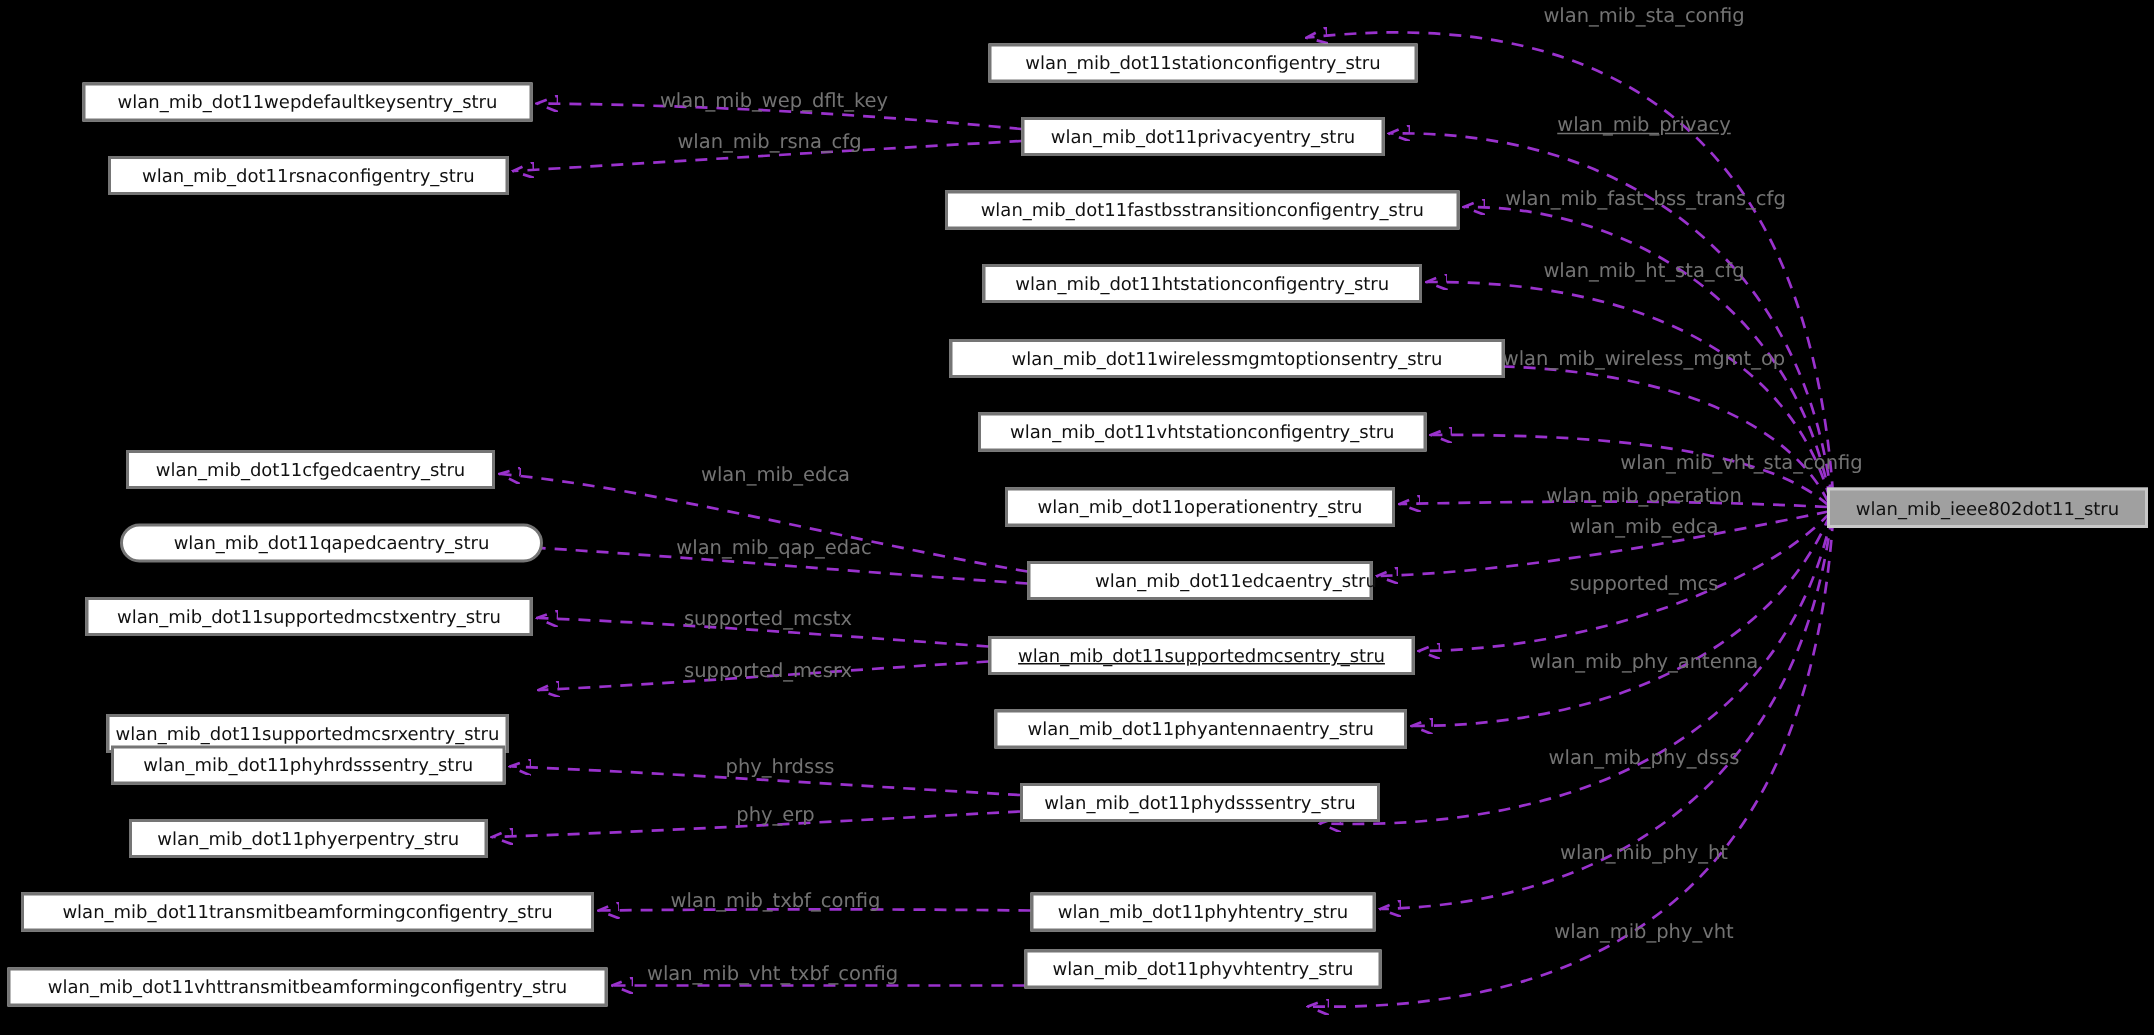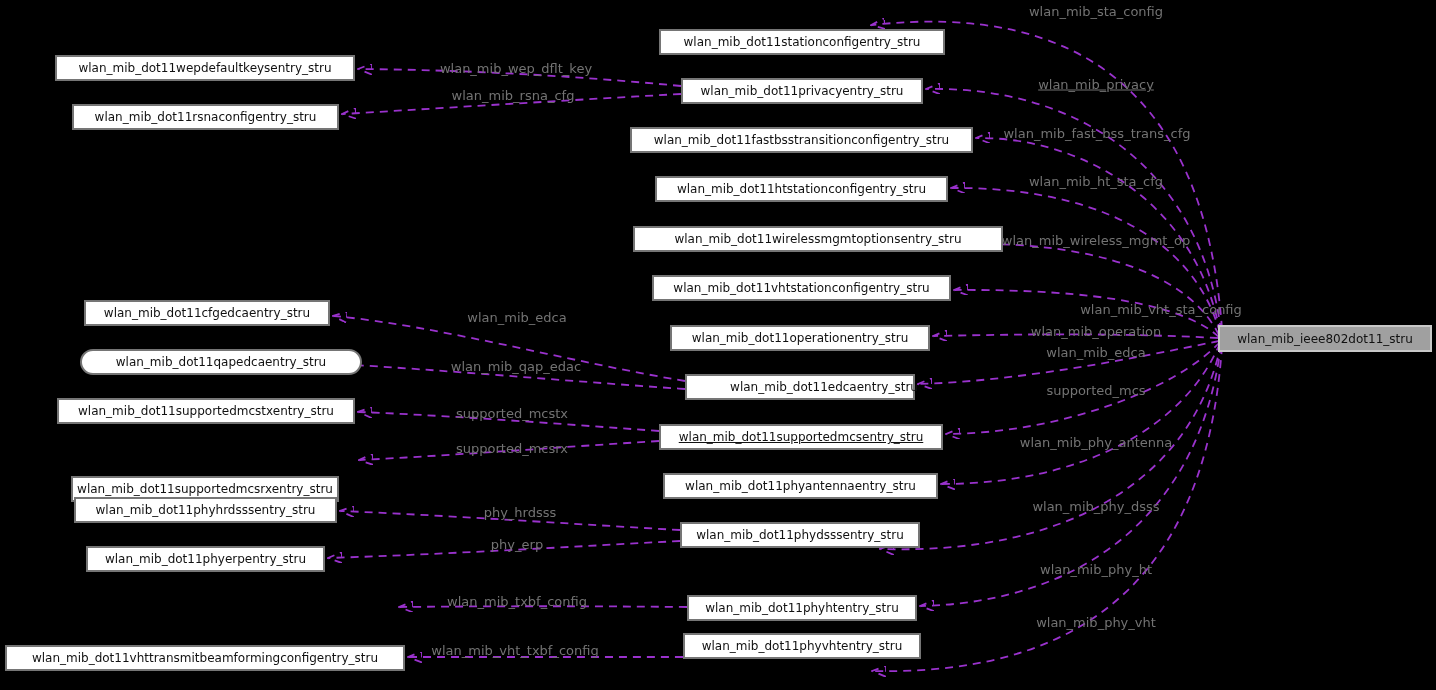--- a/index.html
+++ b/index.html
@@ -62,20 +62,21 @@
   </svg>
 
   <div class="node" style="left:55px;top:55px;width:300px;">wlan_mib_dot11wepdefaultkeysentry_stru</div>
   <div class="node" style="left:72px;top:104px;width:267px;">wlan_mib_dot11rsnaconfigentry_stru</div>
   <div class="node" style="left:84px;top:300px;width:246px;">wlan_mib_dot11cfgedcaentry_stru</div>
   <div class="node" style="left:80px;top:349px;width:282px;border-radius:13px;">wlan_mib_dot11qapedcaentry_stru</div>
   <div class="node" style="left:57px;top:398px;width:298px;">wlan_mib_dot11supportedmcstxentry_stru</div>
   <div class="node" style="left:71px;top:448px;width:268px;margin-top:28px;">wlan_mib_dot11supportedmcsrxentry_stru</div>
   <div class="node" style="left:74px;top:497px;width:263px;">wlan_mib_dot11phyhrdsssentry_stru</div>
   <div class="node" style="left:86px;top:546px;width:239px;">wlan_mib_dot11phyerpentry_stru</div>
+  <div class="node" style="left:14px;top:595px;width:382px;">wlan_mib_dot11transmitbeamformingconfigentry_stru</div>
   <div class="node" style="left:5px;top:645px;width:400px;">wlan_mib_dot11vhttransmitbeamformingconfigentry_stru</div>
 
   <div class="node" style="left:659px;top:29px;width:286px;">wlan_mib_dot11stationconfigentry_stru</div>
   <div class="node" style="left:681px;top:78px;width:242px;">wlan_mib_dot11privacyentry_stru</div>
   <div class="node" style="left:630px;top:127px;width:343px;">wlan_mib_dot11fastbsstransitionconfigentry_stru</div>
   <div class="node" style="left:655px;top:176px;width:293px;">wlan_mib_dot11htstationconfigentry_stru</div>
   <div class="node" style="left:633px;top:226px;width:370px;">wlan_mib_dot11wirelessmgmtoptionsentry_stru</div>
   <div class="node" style="left:652px;top:275px;width:299px;">wlan_mib_dot11vhtstationconfigentry_stru</div>
   <div class="node" style="left:670px;top:325px;width:260px;">wlan_mib_dot11operationentry_stru</div>
   <div class="node" style="left:685px;top:374px;width:230px;padding-left:48px;">wlan_mib_dot11edcaentry_stru</div>

